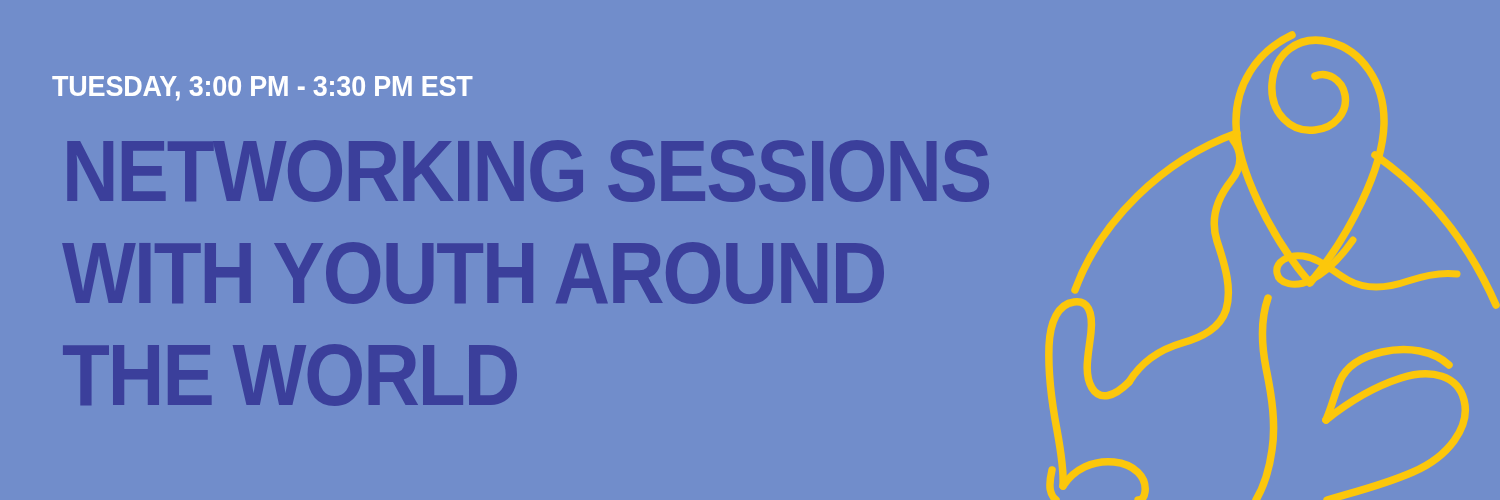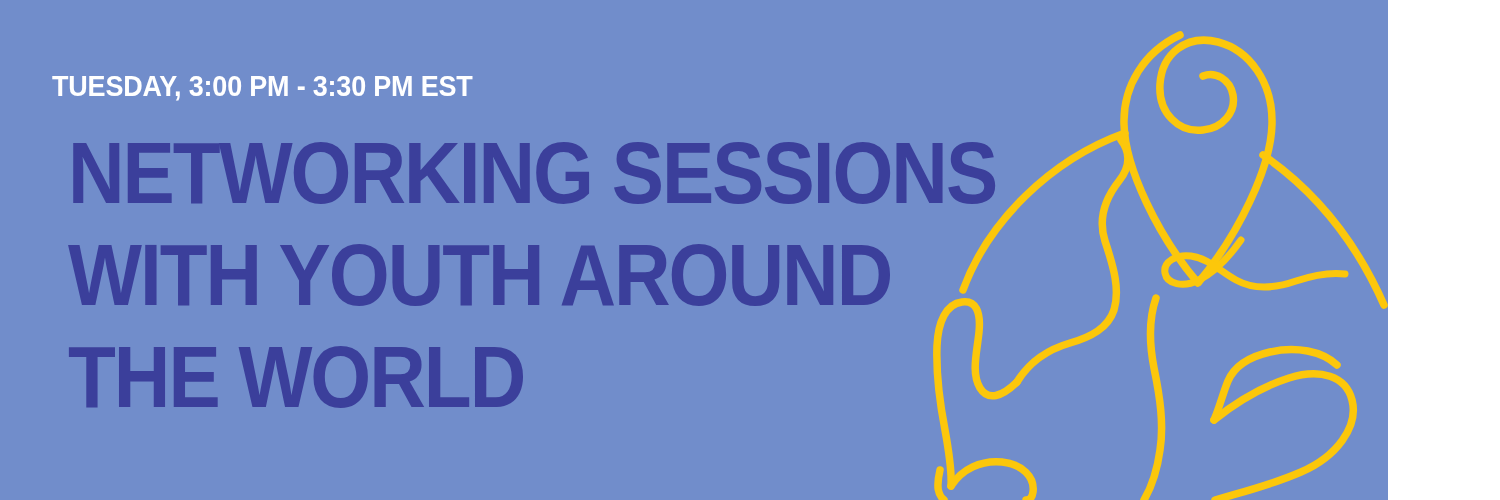--- a/index.html
+++ b/index.html
@@ -2,21 +2,21 @@
 <html><head>
 <meta charset="utf-8">
 <style>
   html, body {
     margin: 0;
     padding: 0;
     background: #ffffff;
   }
   #banner {
     position: relative;
-    width: 1388px;
+    width: 1500px;
     height: 500px;
     overflow: hidden;
     background: #718DCB;
     font-family: "Liberation Sans", sans-serif;
     -webkit-font-smoothing: antialiased;
   }
 
   
   #text-block {
     position: absolute;
@@ -32,21 +32,21 @@
     font-weight: 700;
     letter-spacing: -0.2px;
     line-height: 40px;
     white-space: nowrap;
     transform: scaleX(0.93);
     transform-origin: left center;
     margin: 0 0 14px 0;
   }
 
   #headline {
-    margin: 16px;
+    margin: 10px;
     padding: 0;
     color: #3B3F9B;
     font-size: 87px;
     font-weight: 700;
     line-height: 102px;
     letter-spacing: -2.2px;
     text-transform: uppercase;
   }
   #headline .hl-line {
     display: block;

